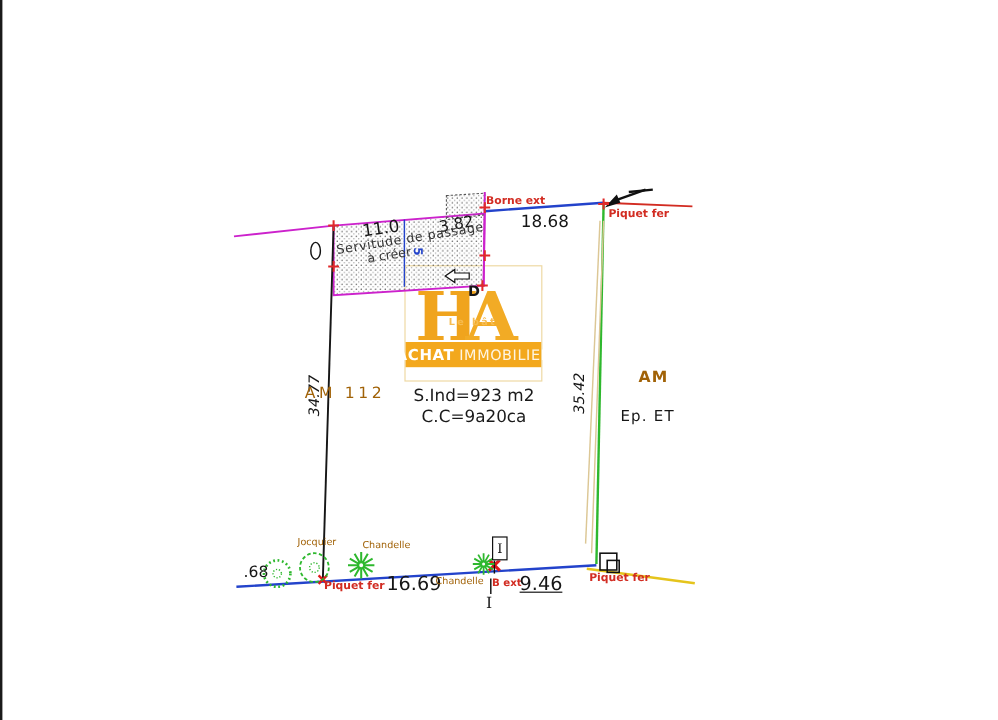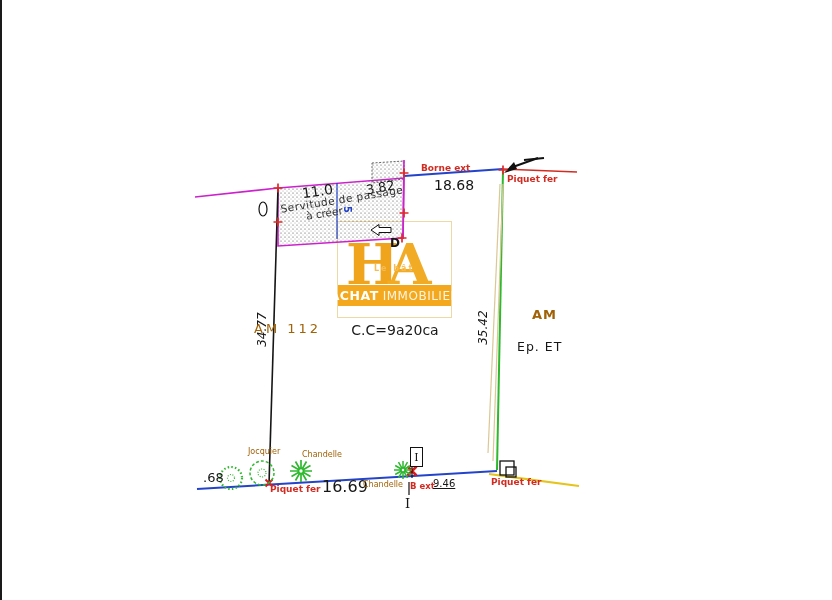--- a/index.html
+++ b/index.html
@@ -120,48 +120,49 @@
     <g stroke="#2eb82e" stroke-width="1.7" fill="none">
       <path d="M312,471 L290,471 M310.5,476.5 L291.5,465.5 M306.5,480.5 L295.5,461.5 M301,482 L301,460 M295.5,480.5 L306.5,461.5 M291.5,476.5 L310.5,465.5"></path>
       <circle cx="301" cy="471" r="2.5" fill="#fff"></circle>
     </g>
     <g stroke="#2eb82e" stroke-width="1.5" fill="none">
       <path d="M412,470 L394,470 M410.8,474.5 L395.2,465.5 M407.5,477.8 L398.5,462.2 M403,479 L403,461 M398.5,477.8 L407.5,462.2 M395.2,474.5 L410.8,465.5"></path>
       <circle cx="403" cy="470" r="2" fill="#fff"></circle>
     </g>
   </svg>
 
-  <div class="lbl red" style="left:405px;top:164px;font-size:9px;padding-left:16px;">Borne ext</div>
+  <div class="lbl red" style="left:405px;top:164px;font-size:9px;">Borne ext</div>
   <div class="lbl blk" style="left:434px;top:178px;font-size:14px;">18.68</div>
   <div class="lbl red" style="left:507px;top:175px;font-size:9px;">Piquet fer</div>
   <div class="lbl blk" style="left:366px;top:181px;font-size:13px;transform:rotate(-10deg);">3.82</div>
   <div class="lbl blk" style="left:302px;top:184px;font-size:14px;transform:rotate(-8deg);">11.0</div>
   <div class="lbl" style="left:280px;top:194px;font-size:10.5px;color:#333;transform:rotate(-9deg);letter-spacing:.5px;">Servitude de passage</div>
   <div class="lbl" style="left:306px;top:208px;font-size:10.5px;color:#333;transform:rotate(-9deg);">à créer</div>
   <div class="lbl blu" style="left:344px;top:204px;font-size:10px;transform:rotate(90deg);font-weight:bold;">5</div>
   <div class="lbl blk" style="left:390px;top:237px;font-size:12px;font-weight:600;">D</div>
 
   <div class="lbl blk it rot90" style="left:245px;top:323px;font-size:12px;">34.77</div>
   <div class="lbl grn" style="left:254px;top:322px;font-size:13px;letter-spacing:3px;">AM 112</div>
 
   <div id="area-block">
+    <div>S.Ind=923 m2</div>
     <div>C.C=9a20ca</div>
   </div>
 
   <div class="lbl blk it rot90" style="left:466px;top:321px;font-size:12px;">35.42</div>
   <div class="lbl grn" style="left:532px;top:308px;font-size:13px;font-weight:600;letter-spacing:1px;">AM</div>
   <div class="lbl blk" style="left:517px;top:340px;font-size:12.5px;letter-spacing:1px;">Ep.  ET</div>
 
   <div class="lbl blk" style="left:203px;top:471px;font-size:13px;">.68</div>
   <div class="lbl grn" style="left:248px;top:448px;font-size:8px;">Jocquier</div>
   <div class="lbl grn" style="left:302px;top:451px;font-size:8px;">Chandelle</div>
   <div class="lbl red" style="left:270px;top:485px;font-size:9px;">Piquet fer</div>
   <div class="lbl blk" style="left:322px;top:478px;font-size:16px;">16.69</div>
   <div class="lbl grn" style="left:363px;top:481px;font-size:8px;">Chandelle</div>
   <div class="lbl red" style="left:410px;top:482px;font-size:8.5px;">B ext</div>
-  <div class="lbl blk" style="left:433px;top:478px;font-size:10px;text-decoration:underline;">9.46</div>
+  <div class="lbl blk" style="left:433px;top:478px;font-size:16px;text-decoration:underline;">9.46</div>
   <div class="lbl red" style="left:491px;top:478px;font-size:9px;">Piquet fer</div>
 
   <div id="box-i">
     <span>I</span>
   </div>
   <div class="lbl blk serifI" style="left:405px;top:497px;font-size:13px;">I</div>
 </div>
 
 </body></html>

